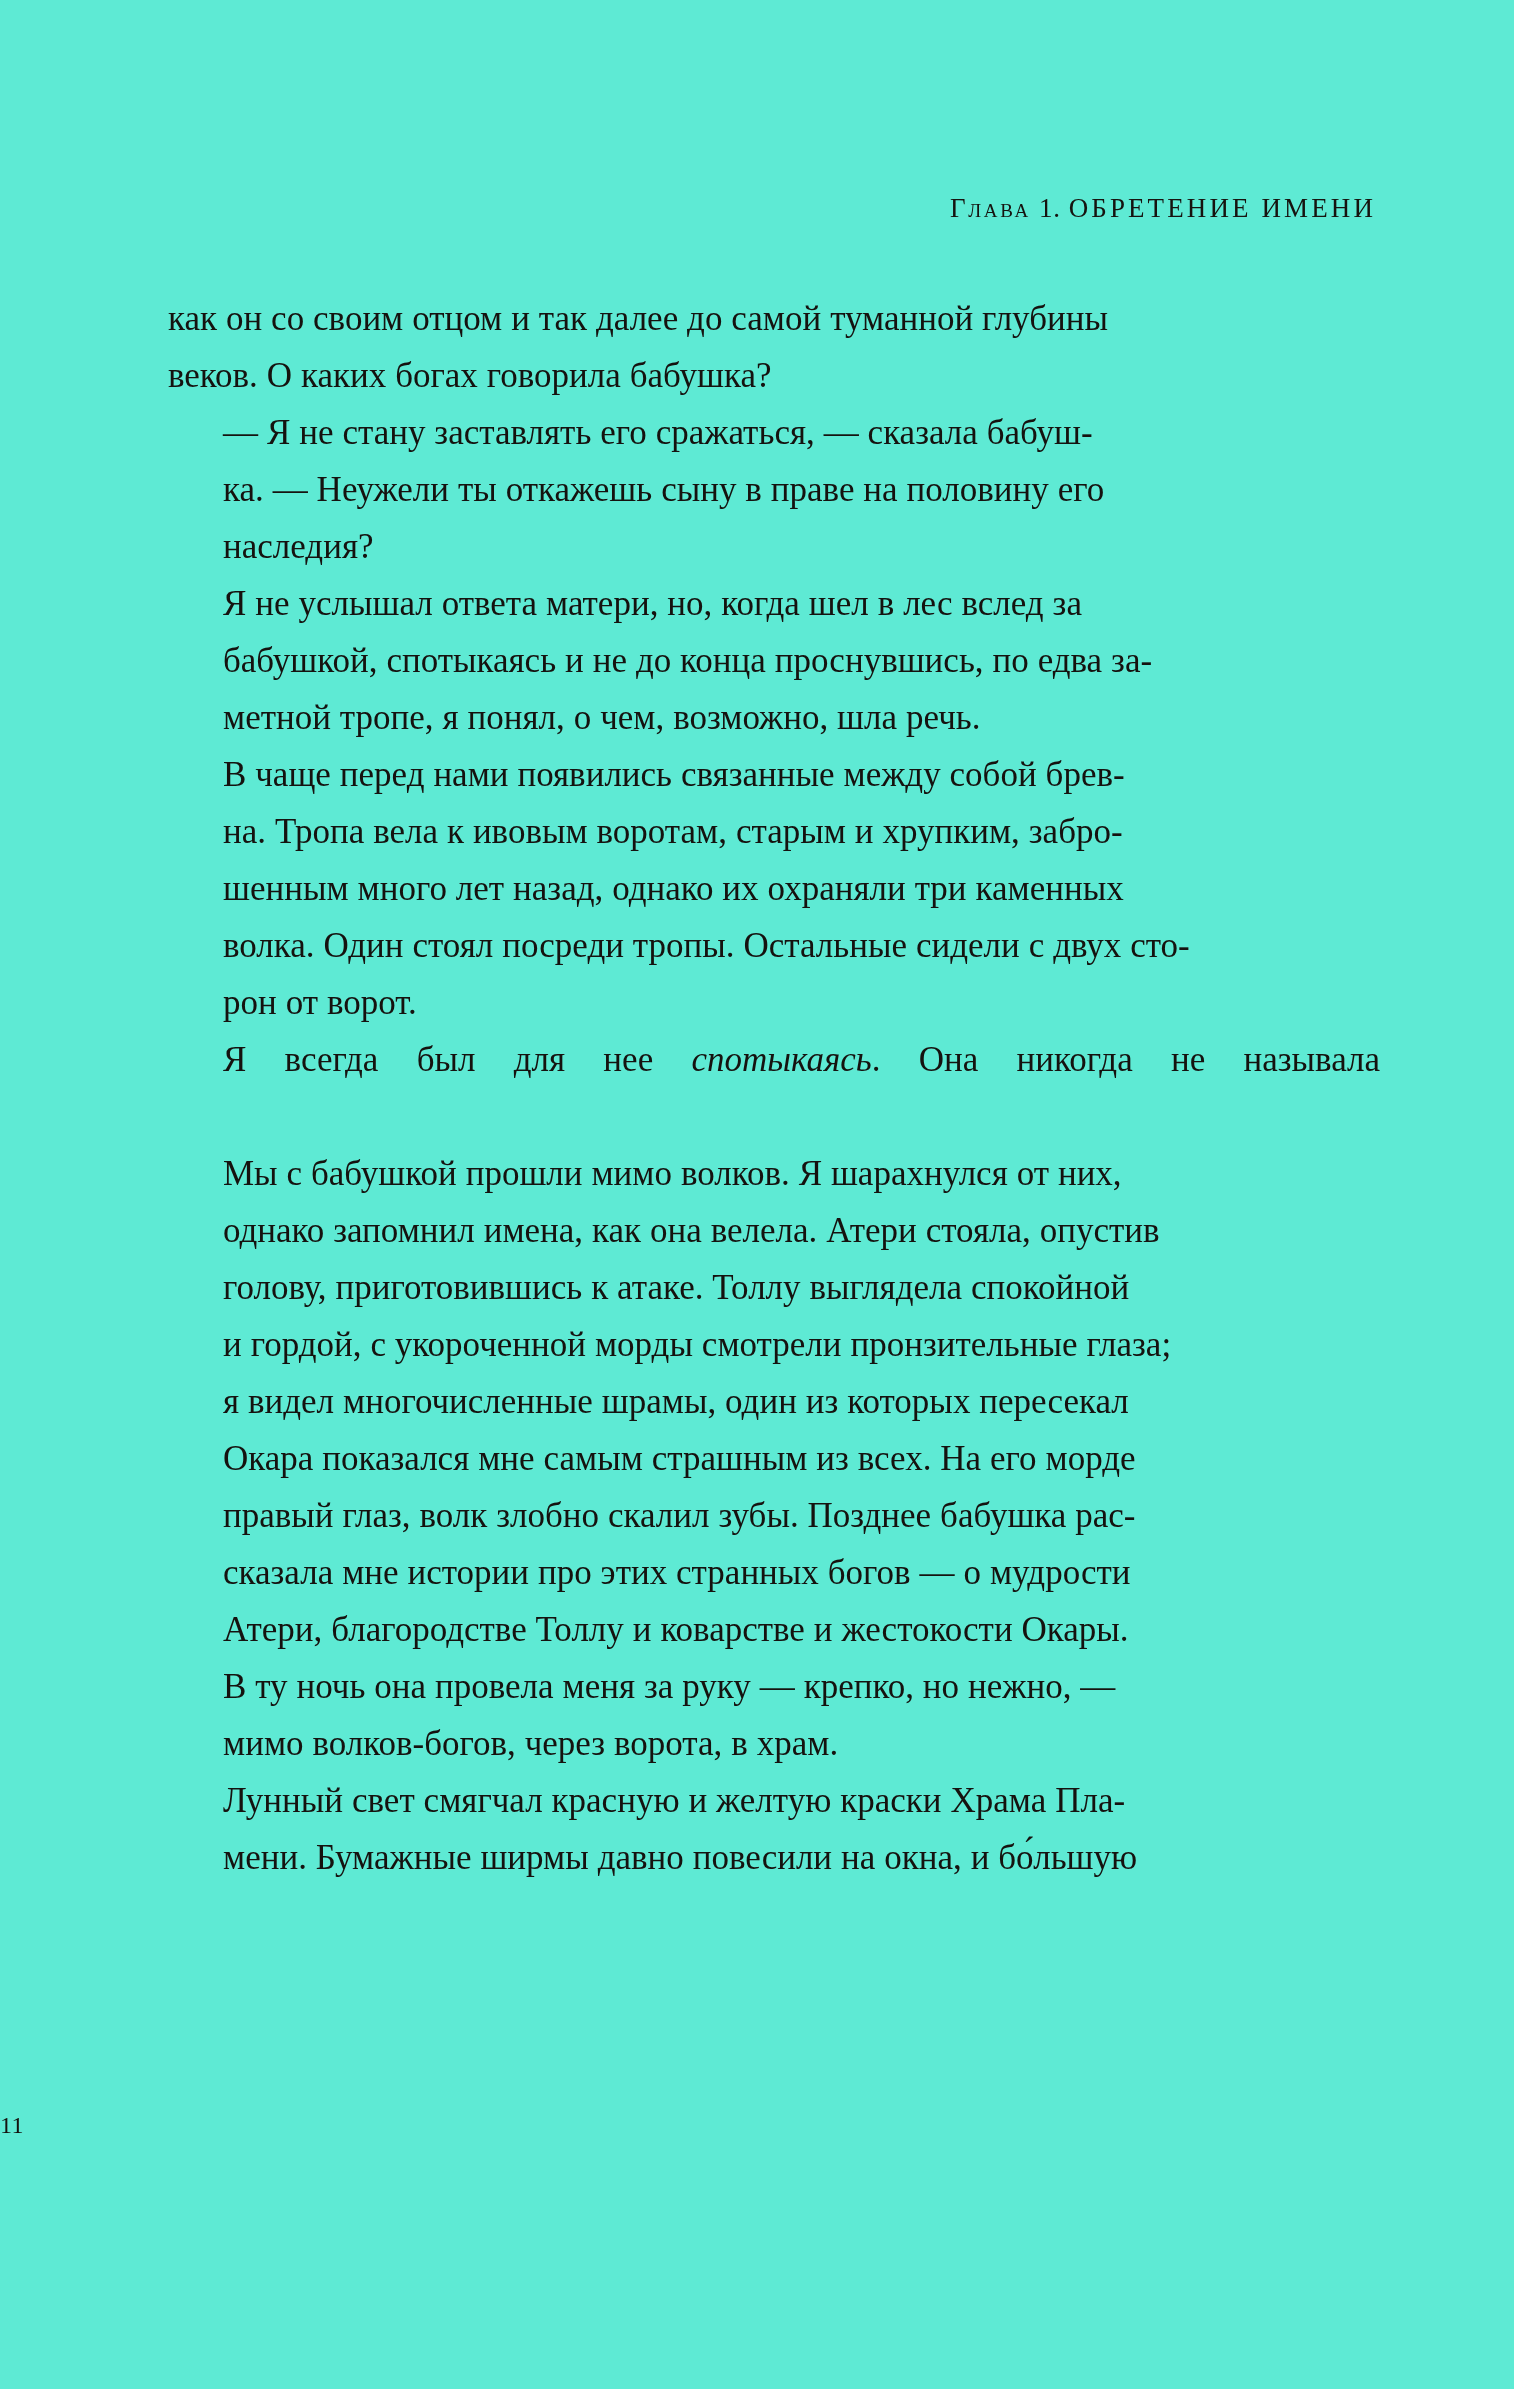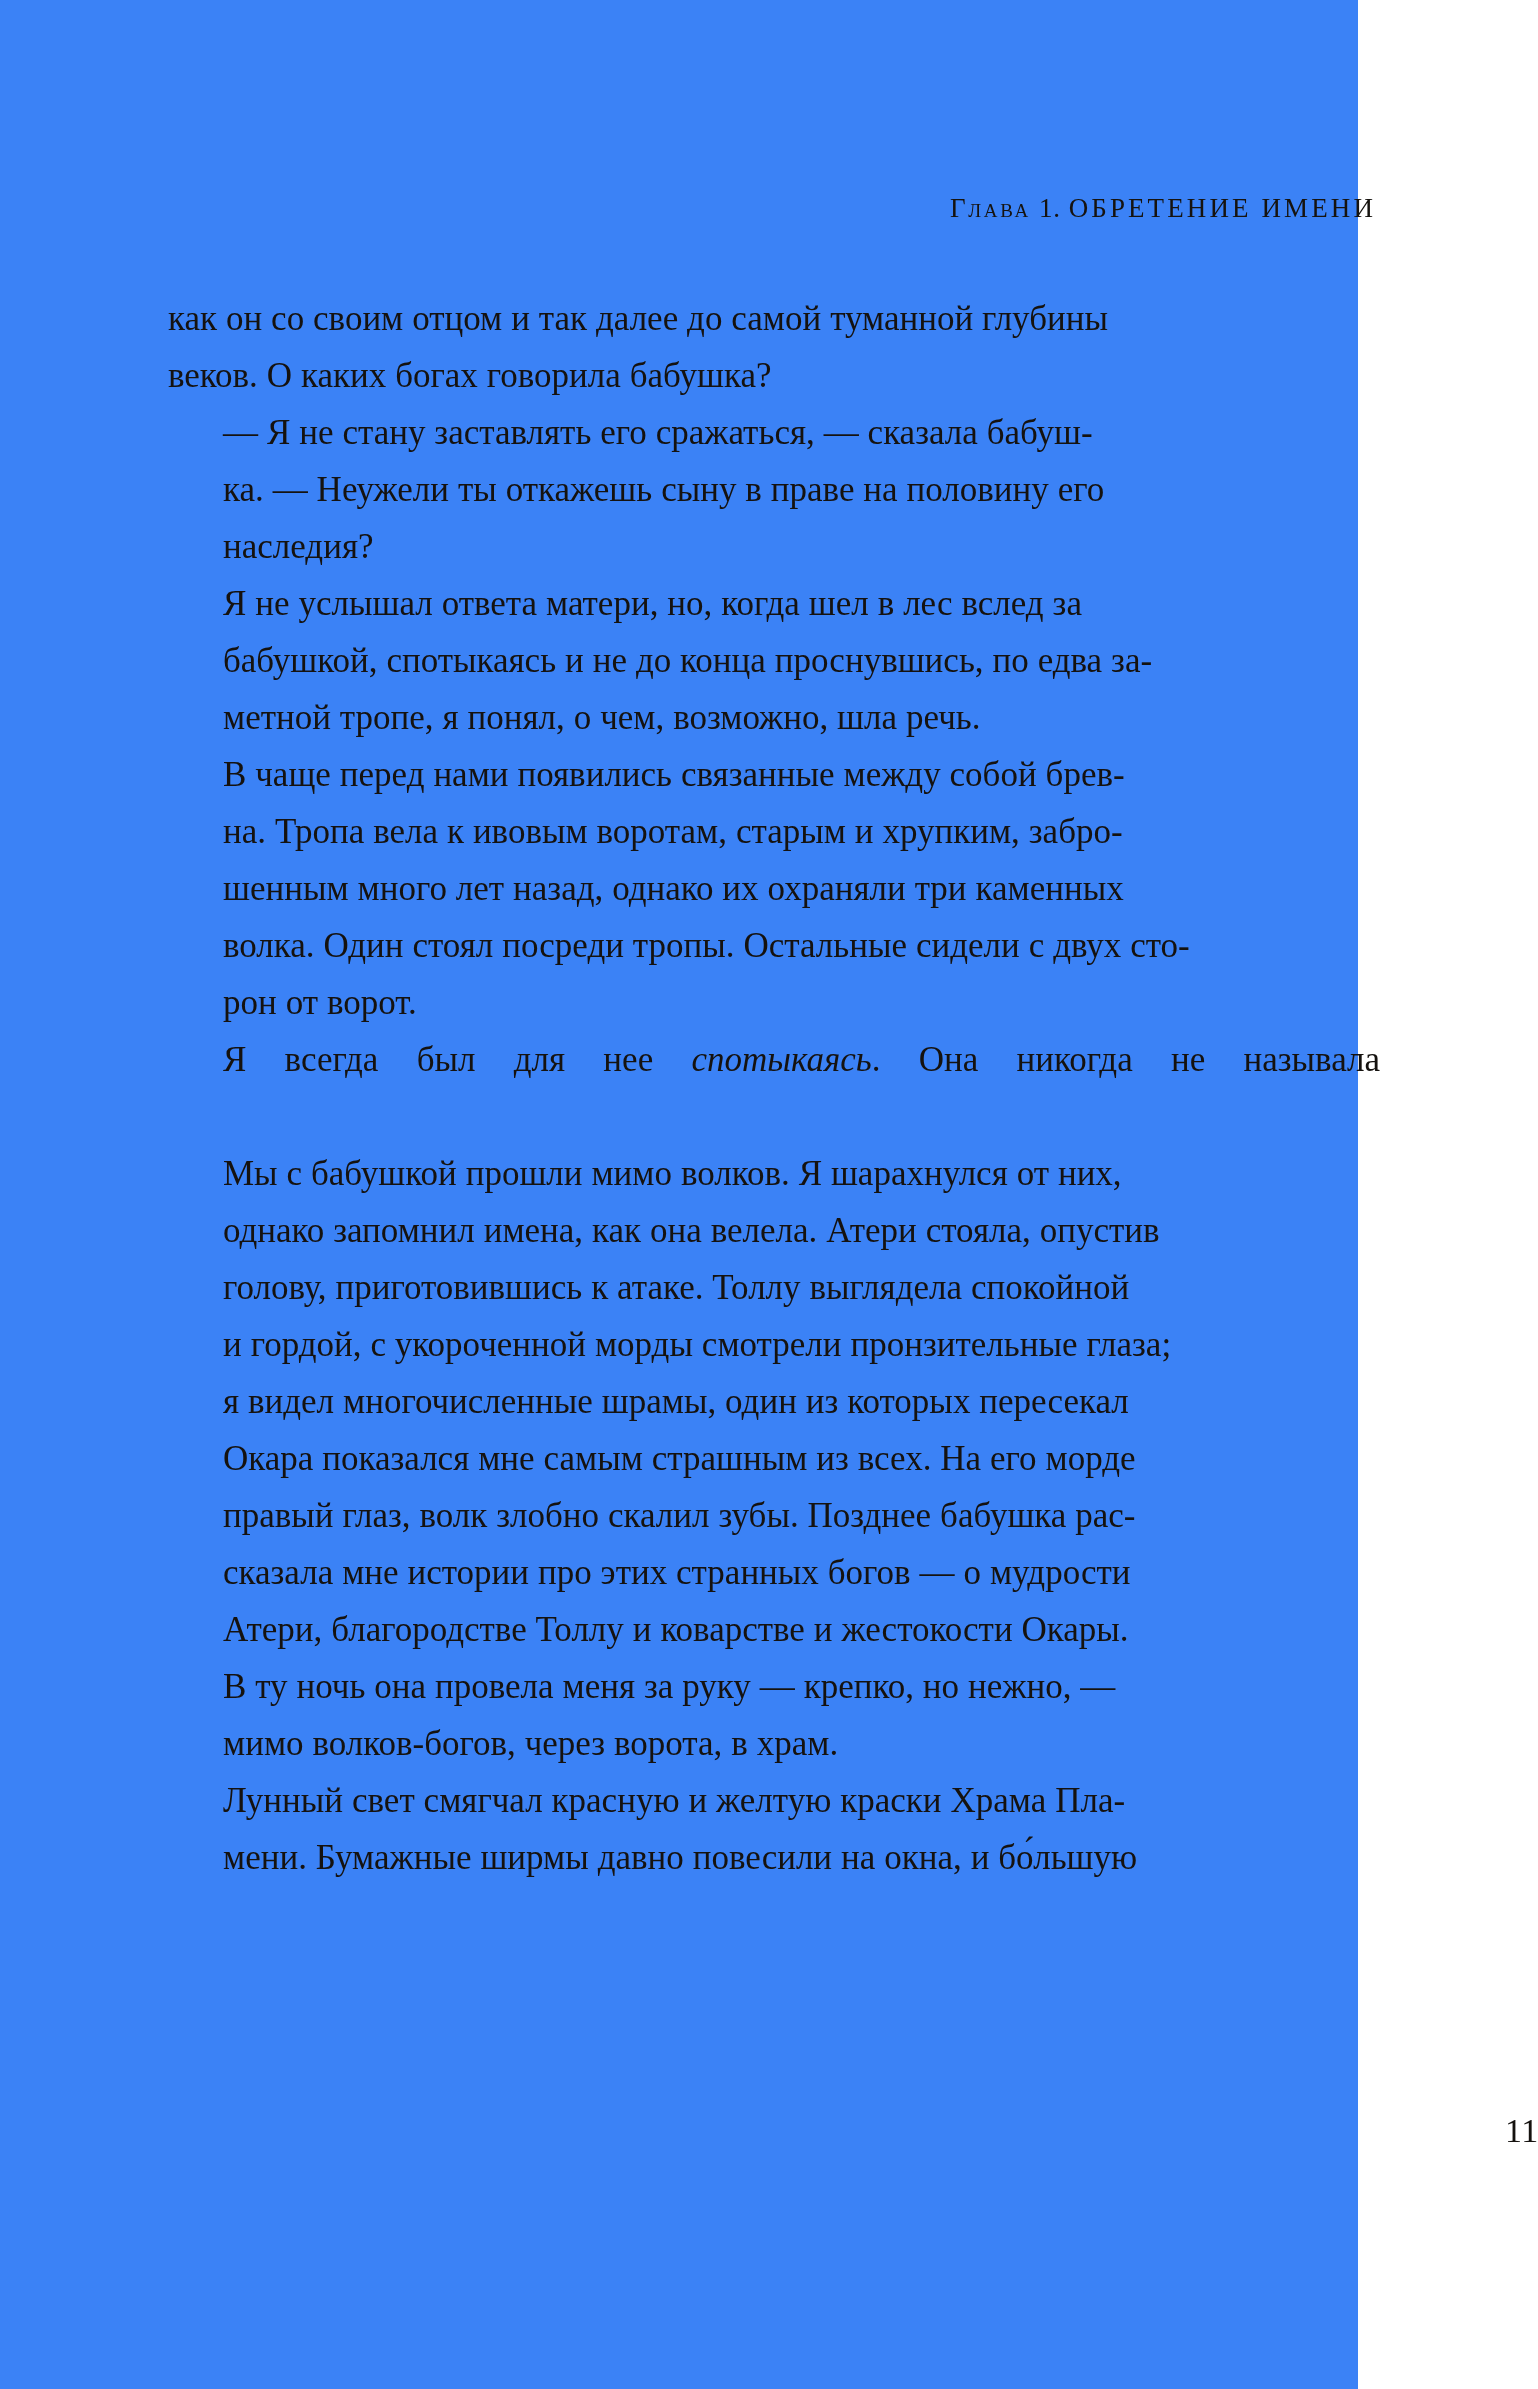--- a/index.html
+++ b/index.html
@@ -14,23 +14,23 @@
     font-family: "Liberation Serif", "DejaVu Serif", serif;
     color: #15120f;
     position: relative;
     overflow: hidden;
   }
 
   .page {
     position: absolute;
     left: 0;
     top: 0;
-    width: 1358px;
+    width: 1514px;
     height: 2389px;
-    background: #3b82f6;
+    background: #5eead4;
   }
 
   
   .running-head {
     position: absolute;
     left: 164px;
     top: 193px;
     width: 1212px;
     text-align: right;
     font-size: 27px;
@@ -97,22 +97,22 @@
     width: 100%;
     height: 0;
   }
 
   
   .folio {
     position: absolute;
     left: 0;
     top: 2112px;
     width: 1539px;
-    text-align: right;
-    font-size: 34px;
+    text-align: left;
+    font-size: 24px;
     color: #15120f;
     letter-spacing: 0.02em;
   }
 </style>
 </head>
 <body>
 
 <div class="page">
 
   <div class="running-head">

